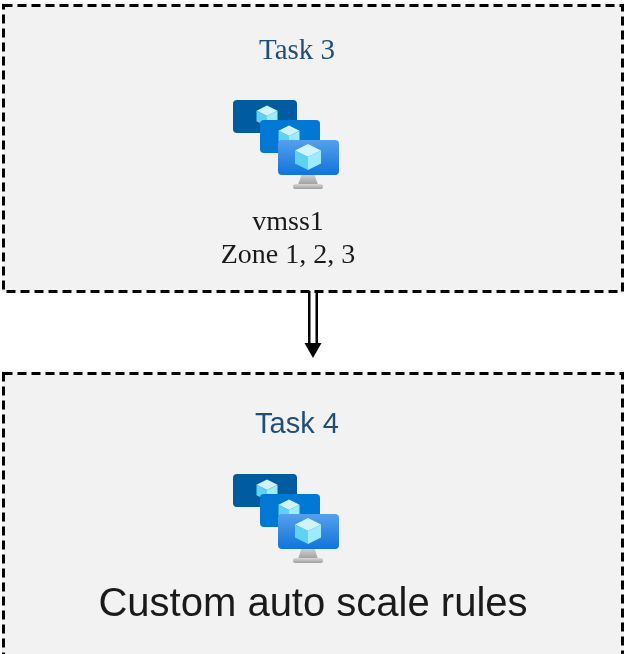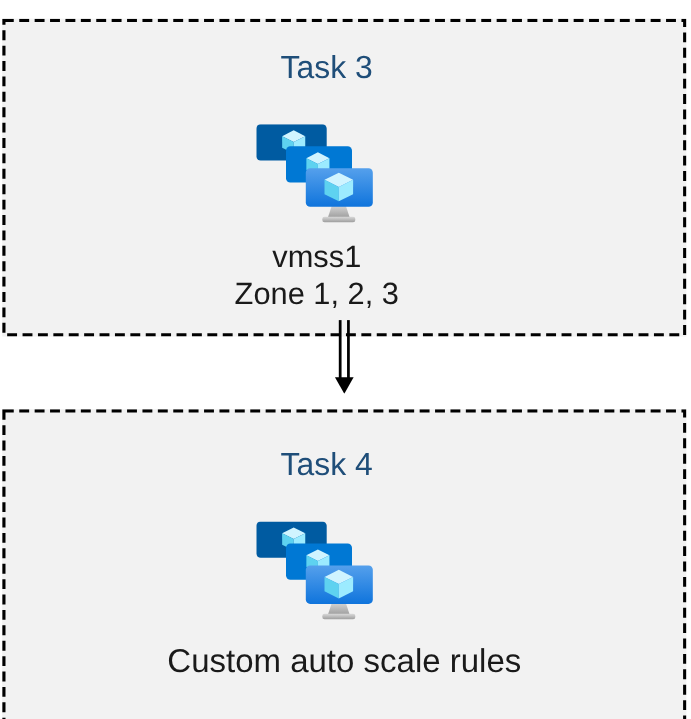--- a/index.html
+++ b/index.html
@@ -15,21 +15,21 @@
     left: 2px;
     width: 622px;
     background: var(--box-bg, #f2f2f2);
     box-sizing: border-box;
   }
   .box-border {
     position: absolute;
     left: 0; top: 0;
     pointer-events: none;
   }
-  #box-task3 { top: 17px;   height: 289px; }
+  #box-task3 { top: 4px;   height: 289px; font-family: Liberation Serif, serif; }
   #box-task4 { top: 372px; height: 291px; }
 
   .box-title {
     position: absolute;
     left: 0; right: 0;
     text-align: center;
     font-size: 29px;
     line-height: 35px;
     color: var(--title-color, #1f4e79);
     transform: translateX(-16px);
@@ -55,21 +55,21 @@
     white-space: nowrap;
   }
   .vmss-lines {
     top: 200px;
     font-size: 28px;
     line-height: 33px;
     transform: translateX(-25px);
   }
   .rules-line {
     top: 212px;
-    font-size: 30px;
+    font-size: 40px;
     line-height: 36px;
   }
 
   .connector {
     position: absolute;
     left: 299px;
     top: 291px;
   }
 </style>
 </head>

